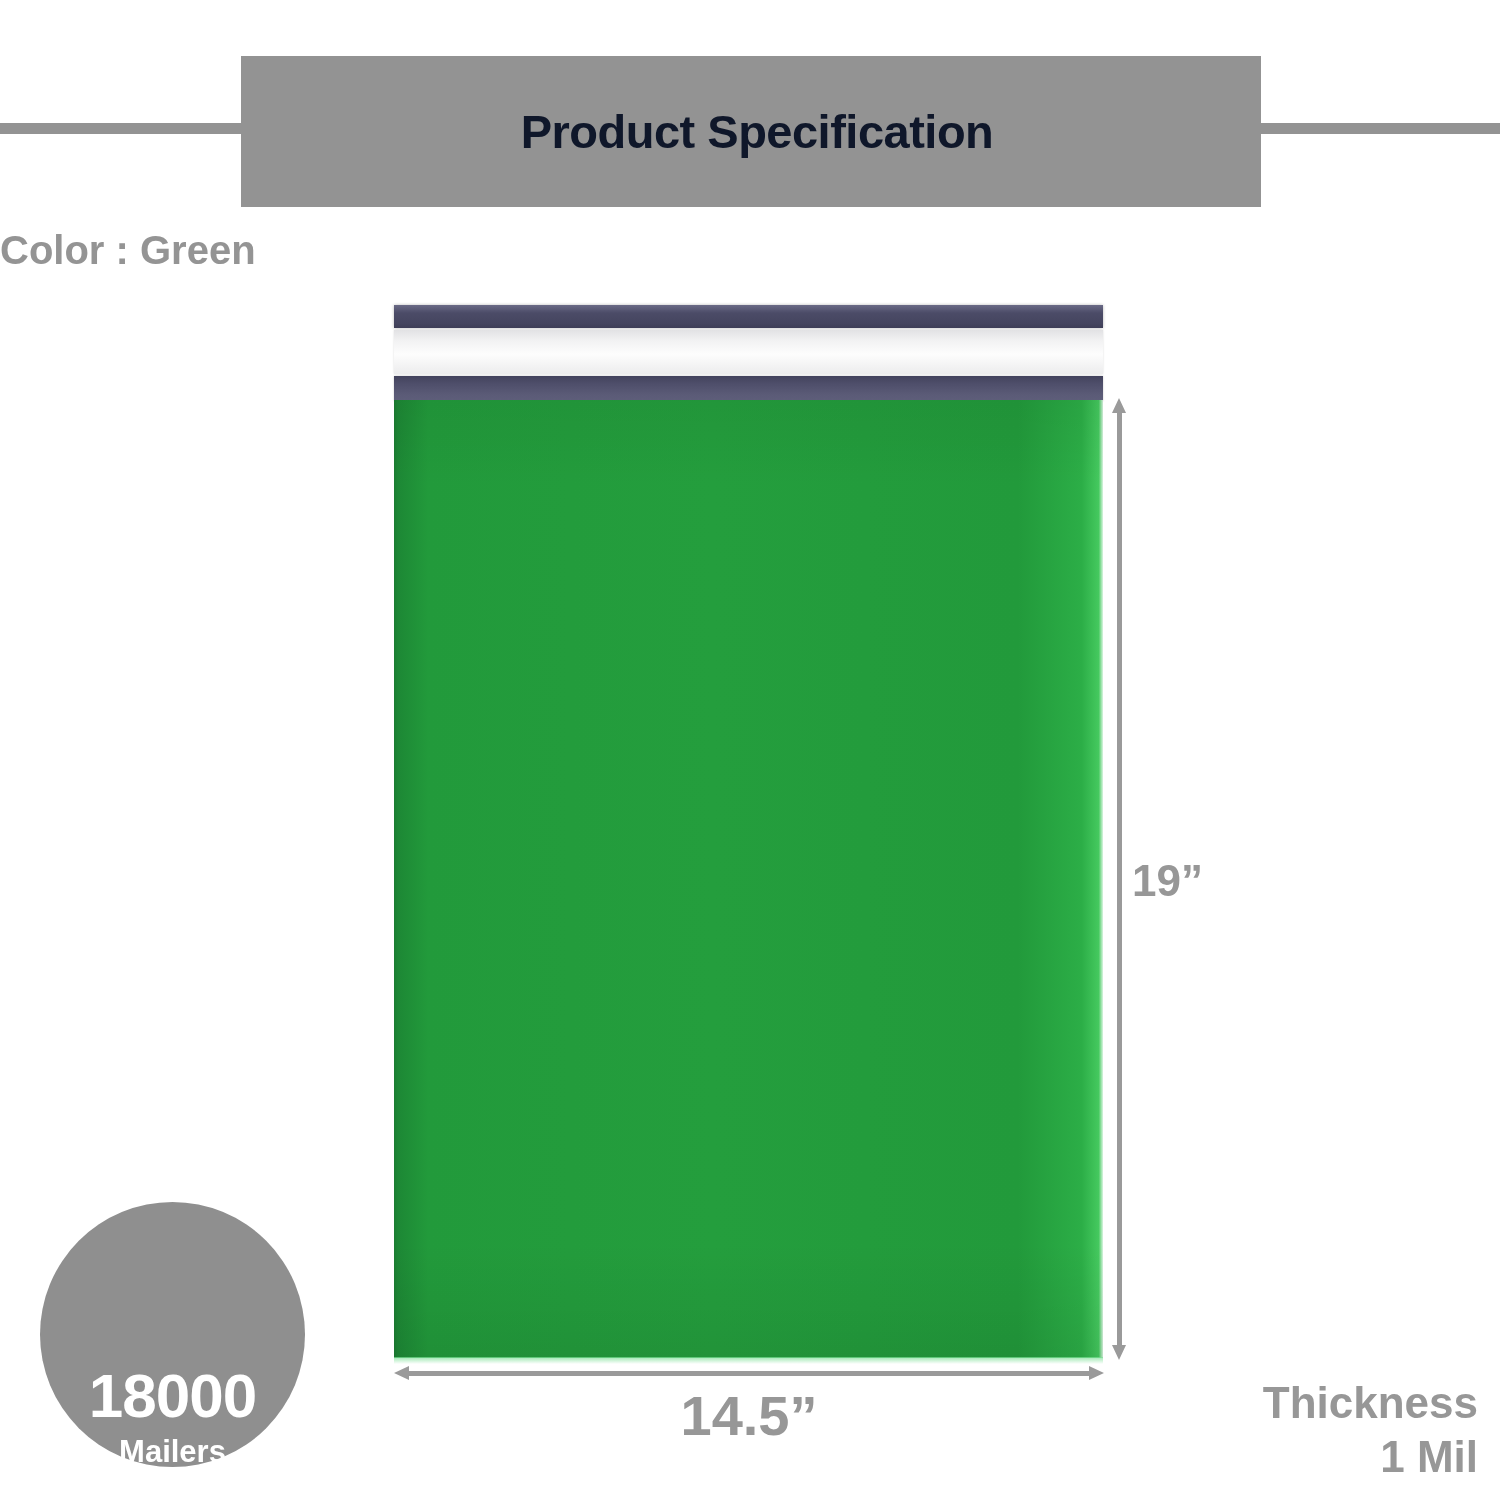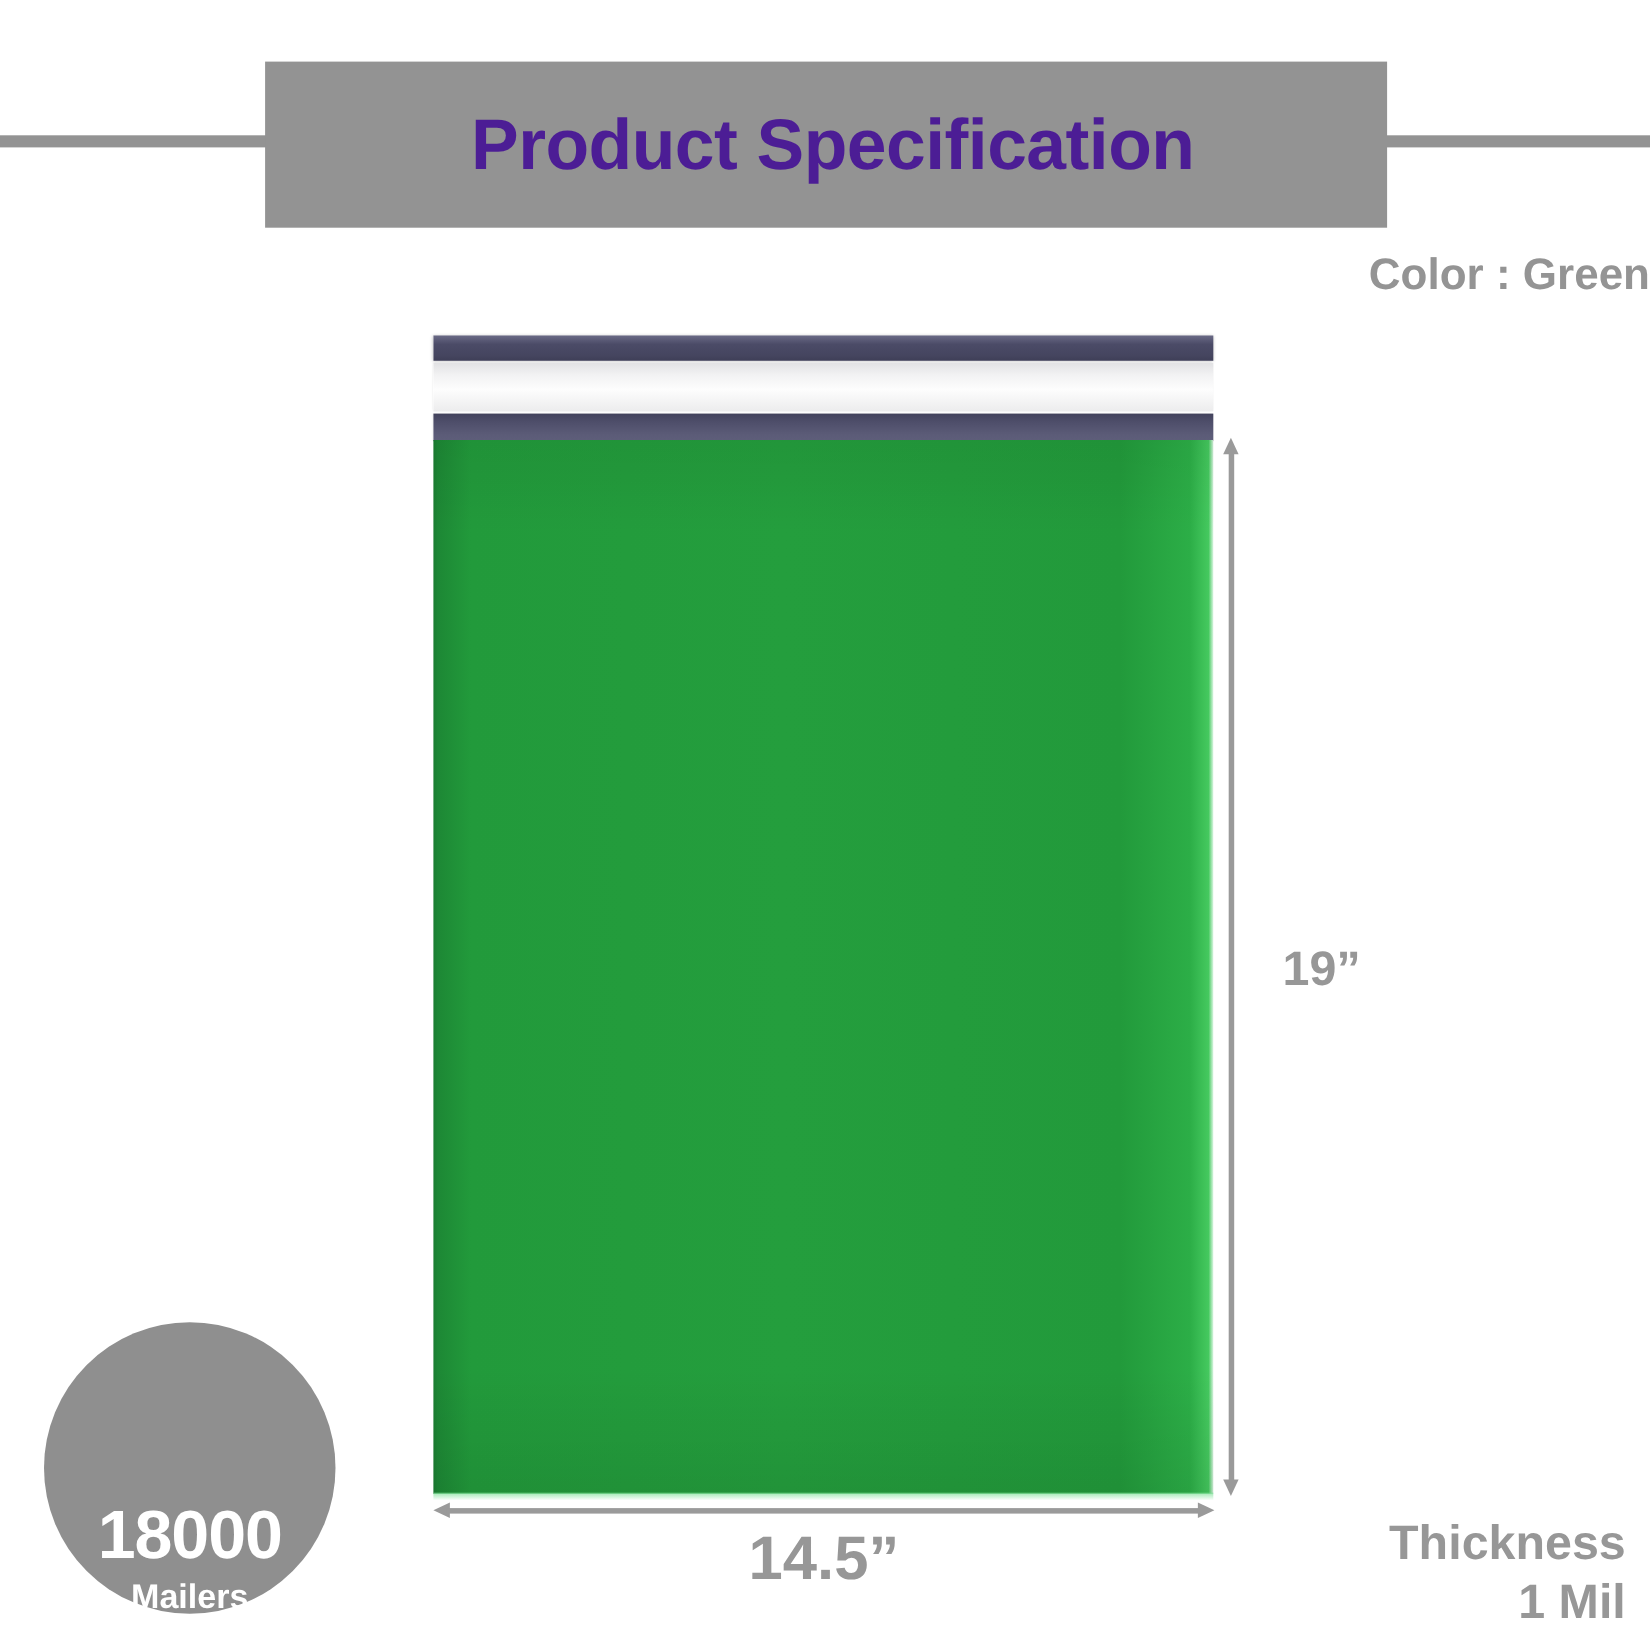--- a/index.html
+++ b/index.html
@@ -33,36 +33,36 @@
     left: 241px;
     top: 56px;
     width: 1020px;
     height: 151px;
     background: #939393;
     display: flex;
     align-items: center;
     justify-content: center;
   }
   .header-title {
-    color: #4c1d95;
-    font-size: 65px;
+    color: #0f172a;
+    font-size: 47px;
     font-weight: bold;
     letter-spacing: -0.5px;
     line-height: 1;
     white-space: nowrap;
     margin-left: 12px;
   }
 
   
   .color-label {
     position: absolute;
     left: 0;
     top: 228px;
     width: 1500px;
-    text-align: right;
+    text-align: left;
     color: #949494;
     font-size: 40px;
     font-weight: bold;
     letter-spacing: 0px;
   }
 
   
   .bag {
     position: absolute;
     left: 394px;
@@ -168,21 +168,20 @@
     border-top: 15px solid #9a9a9a;
   }
   .dim-v-label {
     position: absolute;
     left: 1132px;
     top: 856px;
     color: #979797;
     font-size: 44px;
     font-weight: bold;
     white-space: nowrap;
-    margin-left: 34px;
   }
 
   
   .dim-h {
     position: absolute;
     left: 394px;
     top: 1366px;
     width: 710px;
     height: 14px;
   }

